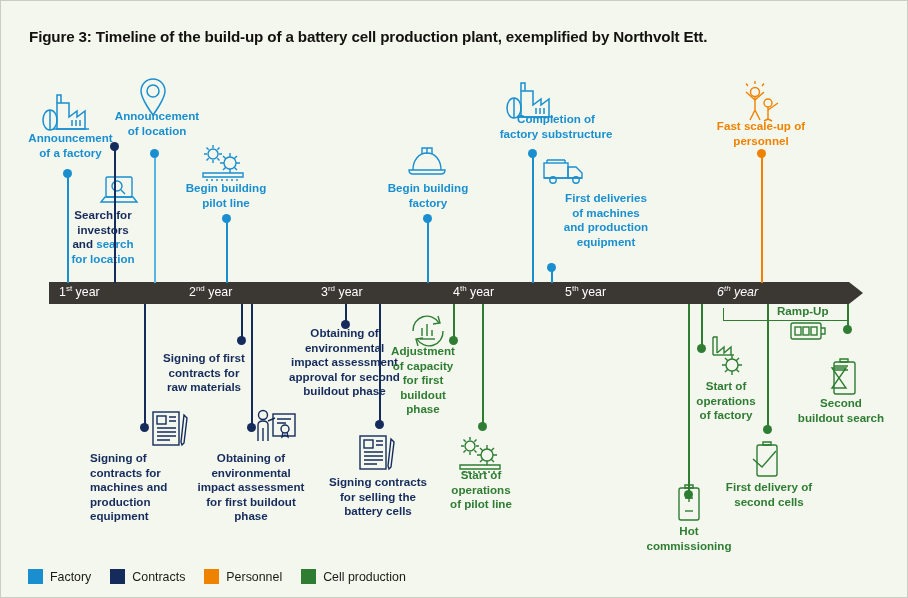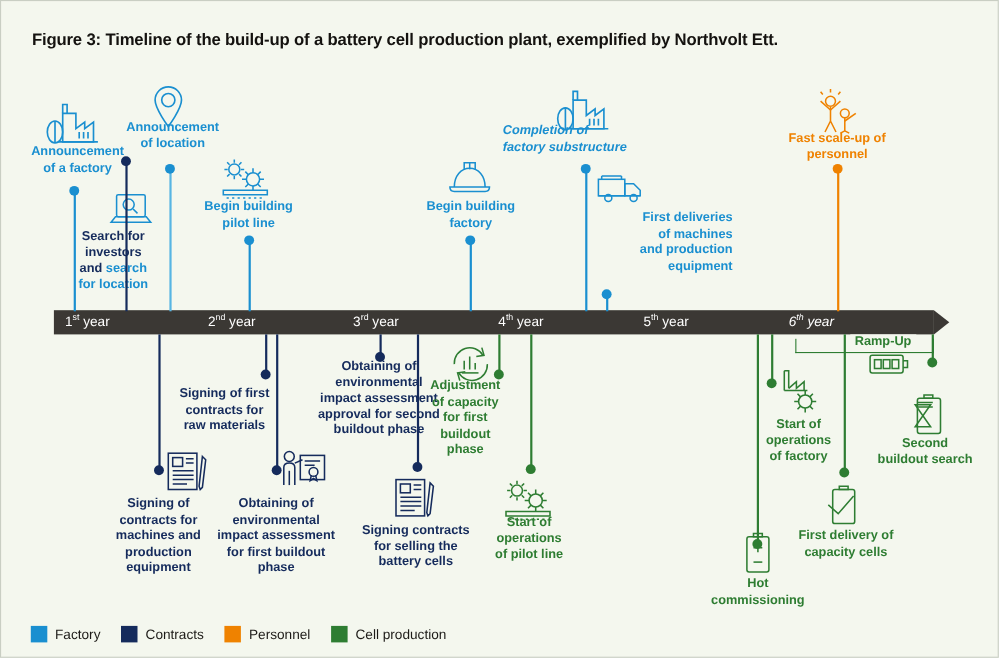--- a/index.html
+++ b/index.html
@@ -77,21 +77,21 @@
 
   <div id="title">Figure 3: Timeline of the build-up of a battery cell production plant, exemplified by Northvolt Ett.</div>
 
   <div id="bar"></div>
   <div id="bar-arrow"></div>
 
   <div class="year-label" style="left:58px;"><span>1</span><sup>st</sup> <span>year</span></div>
   <div class="year-label" style="left:188px;"><span>2</span><sup>nd</sup> <span>year</span></div>
   <div class="year-label" style="left:320px;"><span>3</span><sup>rd</sup> <span>year</span></div>
   <div class="year-label" style="left:452px;"><span>4</span><sup>th</sup> <span>year</span></div>
-  <div class="year-label" style="left:584px;"><span>5</span><sup>th</sup> <span>year</span></div>
+  <div class="year-label" style="left:564px;"><span>5</span><sup>th</sup> <span>year</span></div>
   <div class="year-label" style="left:716px;font-style:italic;"><span>6</span><sup>th</sup> <span>year</span></div>
 
   <div class="event">
     <div class="ic" style="left:36px;top:88px;">
       <svg width="56" height="44" viewBox="0 0 56 44" fill="none" stroke="#1a8fd0" stroke-width="1.5">
         <path d="M20 14 L20 40 L48 40 L48 22 L40 28 L40 22 L32 28 L32 14 Z"></path>
         <path d="M20 14 L20 6 L24 6 L24 14"></path>
         <path d="M35 31 L35 37 M39 31 L39 37 M43 31 L43 37"></path>
         <path d="M16 40 L52 40"></path>
         <ellipse cx="13" cy="31" rx="7" ry="10"></ellipse>
@@ -170,38 +170,38 @@
     <div class="ic" style="left:500px;top:76px;">
       <svg width="56" height="44" viewBox="0 0 56 44" fill="none" stroke="#1a8fd0" stroke-width="1.5">
         <path d="M20 14 L20 40 L48 40 L48 22 L40 28 L40 22 L32 28 L32 14 Z"></path>
         <path d="M20 14 L20 6 L24 6 L24 14"></path>
         <path d="M35 31 L35 37 M39 31 L39 37 M43 31 L43 37"></path>
         <path d="M16 40 L52 40"></path>
         <ellipse cx="13" cy="31" rx="7" ry="10"></ellipse>
         <path d="M13 21 L13 41"></path>
       </svg>
     </div>
-    <div class="lbl" style="left:456px;top:111px;width:150px;text-align:left;color:#1a8fd0;font-style:italic;">Completion of
+    <div class="lbl" style="left:480px;top:111px;width:150px;text-align:center;color:#1a8fd0;">Completion of
 factory substructure</div>
     <div class="stem" style="left:531px;top:152px;height:130px;background:#1a8fd0;"></div>
     <div class="dot" style="left:531px;top:148px;background:#1a8fd0;"></div>
   </div>
 
   <div class="event">
     <div class="ic" style="left:541px;top:155px;">
       <svg width="48" height="32" viewBox="0 0 48 32" fill="none" stroke="#1a8fd0" stroke-width="1.4">
         <rect x="2" y="7" width="24" height="15"></rect>
         <path d="M5 4 L23 4 M5 4 L5 7 M23 4 L23 7"></path>
         <path d="M26 11 L34 11 L40 17 L40 22 L26 22 Z"></path>
         <path d="M2 22 L40 22"></path>
         <circle cx="11" cy="24" r="3.2"></circle>
         <circle cx="34" cy="24" r="3.2"></circle>
       </svg>
     </div>
-    <div class="lbl" style="left:545px;top:190px;width:120px;text-align:right;color:#1a8fd0;">First deliveries
+    <div class="lbl" style="left:545px;top:190px;width:120px;text-align:center;color:#1a8fd0;">First deliveries
 of machines
 and production
 equipment</div>
     <div class="stem" style="left:550px;top:266px;height:16px;background:#1a8fd0;"></div>
     <div class="dot" style="left:550px;top:262px;background:#1a8fd0;"></div>
   </div>
 
   <div class="event">
     <div class="ic" style="left:735px;top:78px;">
       <svg width="50" height="44" viewBox="0 0 50 44" fill="none" stroke="#ef8200" stroke-width="1.4">
@@ -224,21 +224,21 @@
     <div class="stem" style="left:143px;top:303px;height:123px;background:#152b5c;"></div>
     <div class="dot" style="left:143px;top:422px;background:#152b5c;"></div>
     <div class="ic" style="left:148px;top:408px;">
       <svg width="42" height="40" viewBox="0 0 42 40" fill="none" stroke="#152b5c" stroke-width="1.4">
         <rect x="4" y="3" width="26" height="33"></rect>
         <rect x="8" y="7" width="9" height="8"></rect>
         <path d="M20 8 h7 M20 12 h7 M8 19 h19 M8 23 h19 M8 27 h19 M8 31 h13"></path>
         <path d="M35 6 L38 9 L35 34 L33 36 L32 33 Z"></path>
       </svg>
     </div>
-    <div class="lbl" style="left:89px;top:450px;width:108px;text-align:center;color:#152b5c;">Signing of
+    <div class="lbl" style="left:89px;top:450px;width:108px;text-align:left;color:#152b5c;">Signing of
 contracts for
 machines and
 production
 equipment</div>
   </div>
 
   <div class="event">
     <div class="stem" style="left:240px;top:303px;height:36px;background:#152b5c;"></div>
     <div class="dot" style="left:240px;top:335px;background:#152b5c;"></div>
     <div class="lbl" style="left:148px;top:350px;width:110px;text-align:center;color:#152b5c;">Signing of first
@@ -368,21 +368,21 @@
     <div class="stem" style="left:766px;top:303px;height:125px;background:#2e7d32;"></div>
     <div class="dot" style="left:766px;top:424px;background:#2e7d32;"></div>
     <div class="ic" style="left:750px;top:438px;">
       <svg width="32" height="40" viewBox="0 0 32 40" fill="none" stroke="#2e7d32" stroke-width="1.4">
         <rect x="6" y="6" width="20" height="31" rx="2"></rect>
         <path d="M12 3 h8 v3 h-8 Z"></path>
         <path d="M2 20 L11 28 L25 12"></path>
       </svg>
     </div>
     <div class="lbl" style="left:710px;top:479px;width:116px;text-align:center;color:#2e7d32;">First delivery of
-capacity cells</div>
+second cells</div>
   </div>
 
   <div class="event">
     <div class="stem" style="left:846px;top:303px;height:25px;background:#2e7d32;"></div>
     <div class="dot" style="left:846px;top:324px;background:#2e7d32;"></div>
     <div class="ic" style="left:827px;top:355px;">
       <svg width="32" height="42" viewBox="0 0 32 42" fill="none" stroke="#2e7d32" stroke-width="1.4">
         <rect x="6" y="6" width="21" height="32" rx="2"></rect>
         <path d="M12 3 h8 v3 h-8 Z"></path>
         <path d="M6 10 L20 10 M6 14 L20 14"></path>

